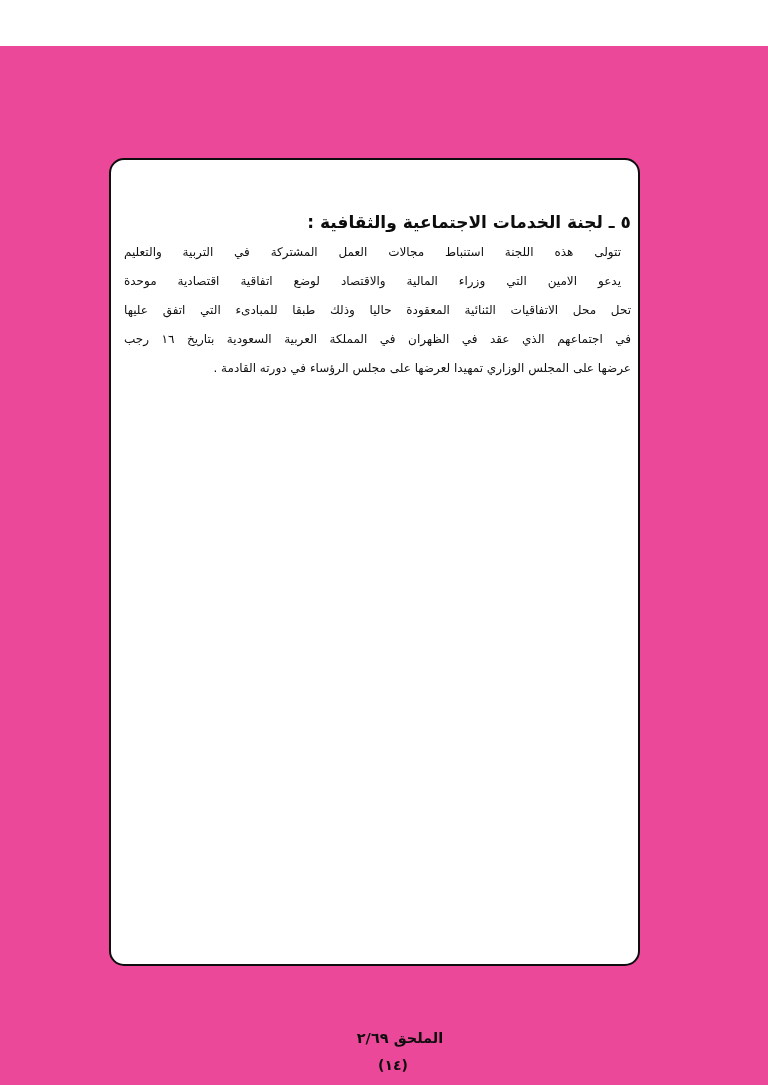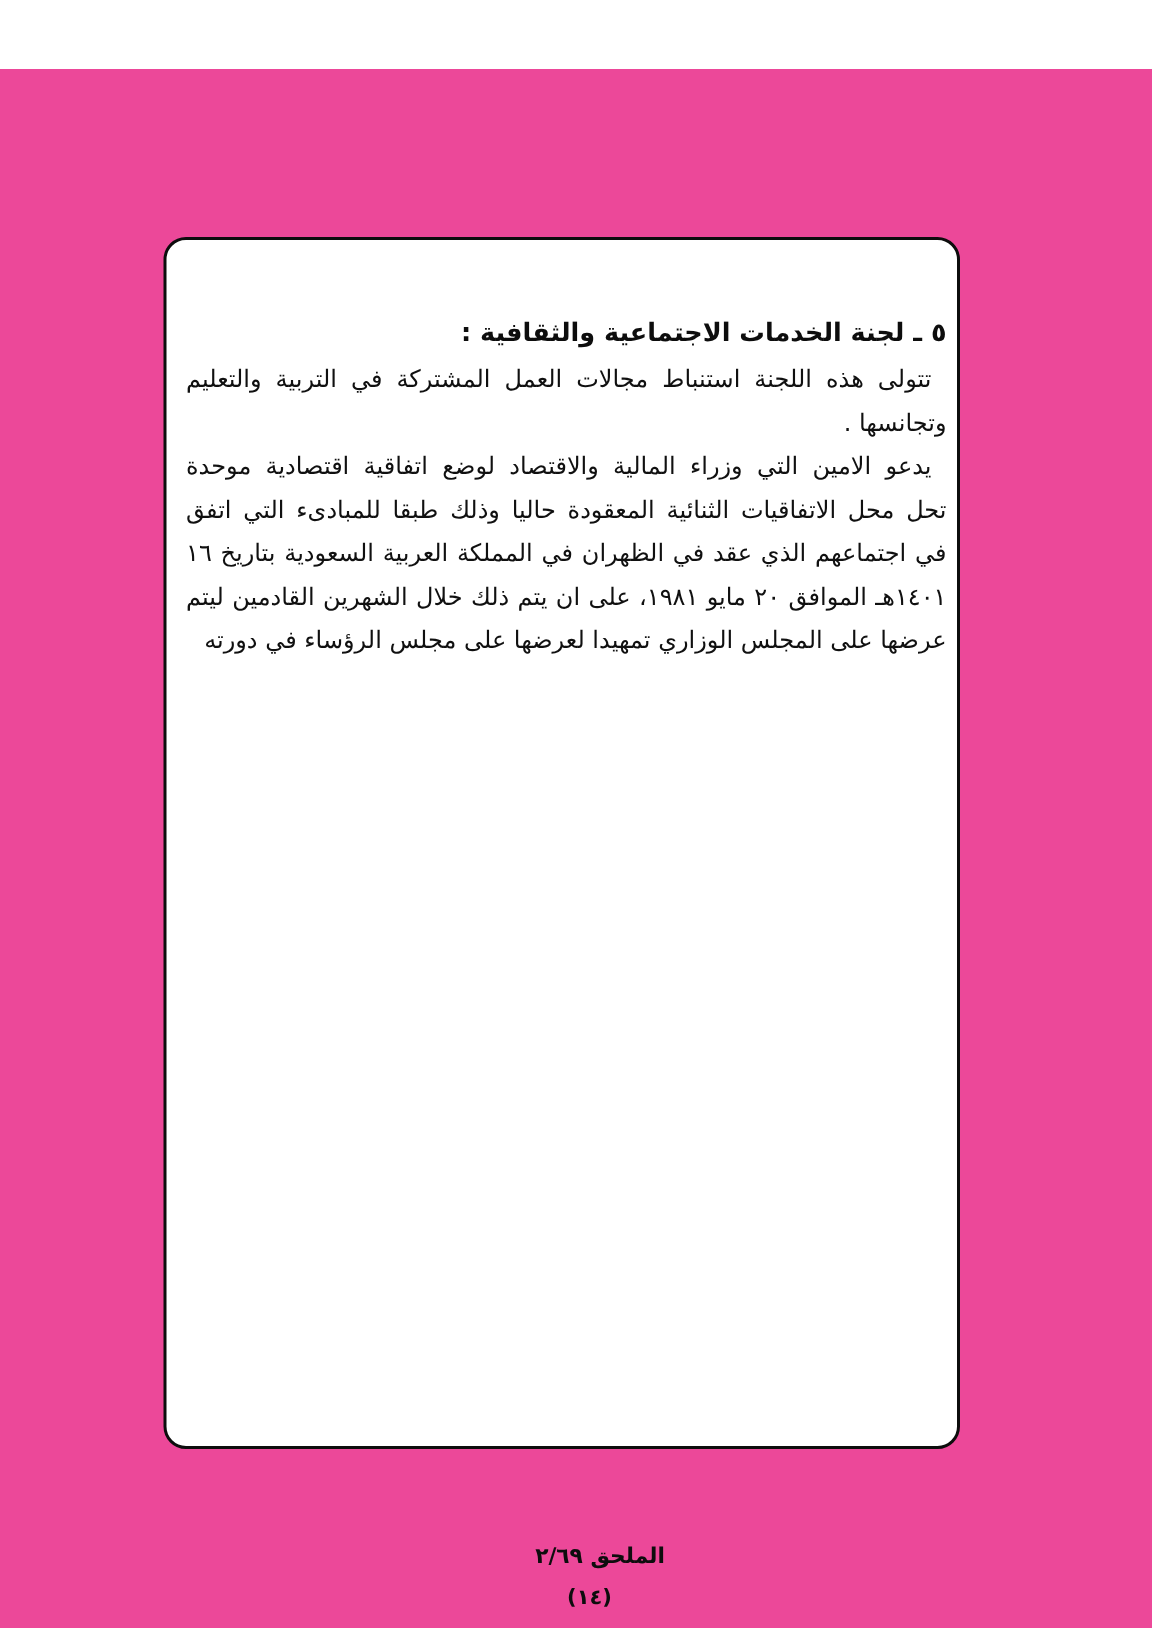--- a/index.html
+++ b/index.html
@@ -40,21 +40,21 @@
     text-align: right;
     font-size: 17px;
     font-weight: bold;
     line-height: 24px;
     margin: 0 0 4px 0;
     color: #0d0d0d;
   }
   .para { margin: 0; }
   .ln {
     direction: rtl;
-    font-size: 16px;
+    font-size: 12px;
     line-height: 29px;
     height: 29px;
     text-align: justify;
     text-align-last: justify;
     overflow: hidden;
     color: #101010;
   }
   .ln-first { padding-right: 10px; }
   .ln-end {
     text-align: right;
@@ -90,28 +90,26 @@
 
 <div class="page">
 
   <div class="frame">
     <div class="frame-inner">
 
       <div class="heading">٥ ـ لجنة الخدمات الاجتماعية والثقافية :</div>
 
       <div class="para">
         <div class="ln ln-first">تتولى هذه اللجنة استنباط مجالات العمل المشتركة في التربية والتعليم</div>
-        <div class="ln ln-end">وتجانسها .</div>
       </div>
 
       <div class="para">
         <div class="ln ln-first">يدعو الامين التي وزراء المالية والاقتصاد لوضع اتفاقية اقتصادية موحدة</div>
         <div class="ln">تحل محل الاتفاقيات الثنائية المعقودة حاليا وذلك طبقا للمبادىء التي اتفق عليها</div>
         <div class="ln">في اجتماعهم الذي عقد في الظهران في المملكة العربية السعودية بتاريخ ١٦ رجب</div>
-        <div class="ln">١٤٠١هـ الموافق ٢٠ مايو ١٩٨١، على ان يتم ذلك خلال الشهرين القادمين ليتم</div>
         <div class="ln ln-end">عرضها على المجلس الوزاري تمهيدا لعرضها على مجلس الرؤساء في دورته القادمة .</div>
       </div>
 
     </div>
   </div>
 
   <div class="footer-annex">الملحق ٢/٦٩</div>
 
   <div class="footer-page">(١٤)</div>
 

